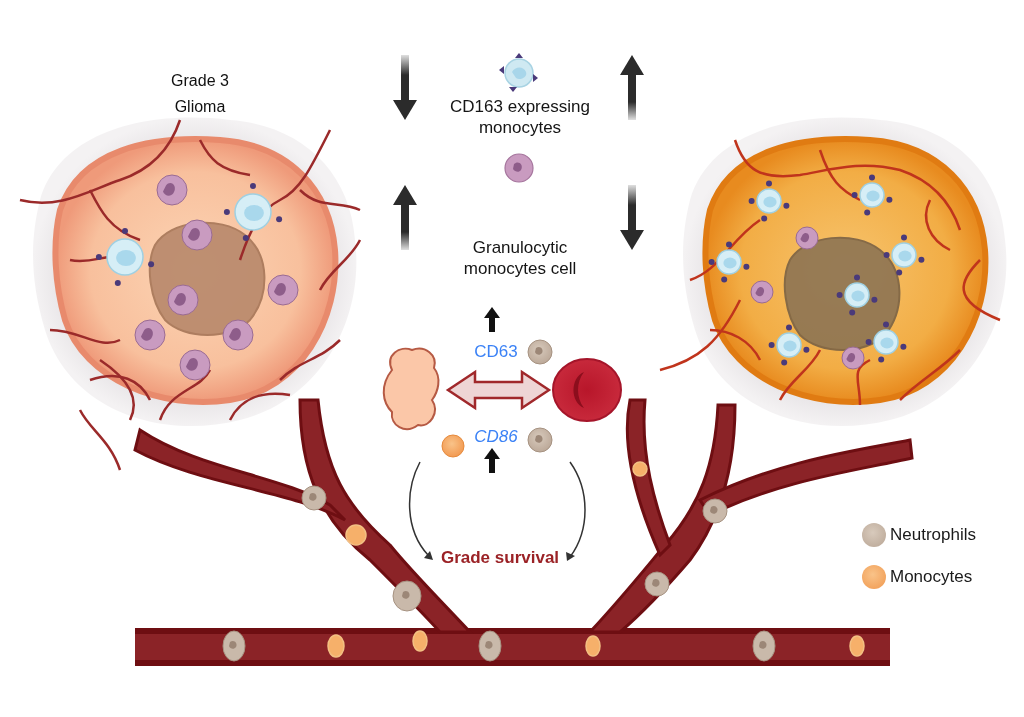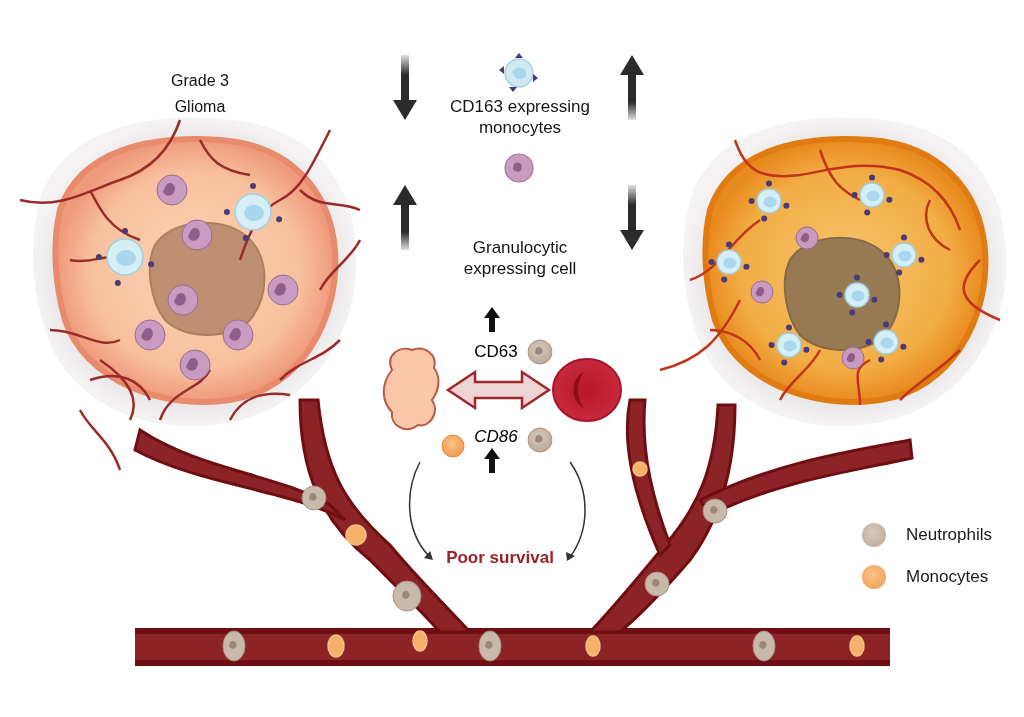--- a/index.html
+++ b/index.html
@@ -1,23 +1,23 @@
 <!DOCTYPE html>
 <html><head>
 <meta charset="utf-8">
 <style>
   html, body { margin: 0; padding: 0; background: #ffffff; }
   body { width: 1024px; height: 717px; position: relative; overflow: hidden; font-family: "Liberation Sans", sans-serif; }
   #scene { position: absolute; left: 0; top: 0; width: 1024px; height: 717px; }
   .lbl { position: absolute; text-align: center; color: #111; }
   .title { font-weight: normal; font-size: 16px; line-height: 26px; }
   .mid { font-size: 17px; line-height: 21px; color: #151515; }
-  .cd { font-size: 17px; color: #000000; }
+  .cd { font-size: 17px; color: #3b82f6; }
   .poor { font-weight: bold; font-size: 17px; color: #9b2226; }
-  .legend-item { position: absolute; display: flex; align-items: center; gap: 20px; font-size: 17px; color: #1a1a1a; }
+  .legend-item { position: absolute; display: flex; align-items: center; gap: 4px; font-size: 17px; color: #1a1a1a; }
   .legend-dot { width: 24px; height: 24px; border-radius: 50%; }
 </style>
 </head>
 <body>
 
 <svg id="scene" viewBox="0 0 1024 717">
   <defs>
     <radialGradient id="haloG" cx="50%" cy="50%" r="50%">
       <stop offset="0%" stop-color="#e6e3e5"></stop>
       <stop offset="85%" stop-color="#e9e6e8"></stop>
@@ -348,26 +348,26 @@
 </div>
 <div class="lbl title" style="left:745px; top:68px; width:210px;">
 </div>
 
 <div class="lbl mid" style="left:420px; top:96px; width:200px;">
   <div>CD163 expressing</div>
   <div>monocytes</div>
 </div>
 <div class="lbl mid" style="left:420px; top:192px; width:200px;margin-top:45px;">
   <div>Granulocytic</div>
-  <div>expressing cell</div>
+  <div>monocytes cell</div>
 </div>
 
 <div class="lbl cd" style="left:466px; top:342px; width:60px;">CD63</div>
 <div class="lbl cd" style="left:466px; top:427px; width:60px;font-style:italic;">CD86</div>
-<div class="lbl poor" style="left:430px; top:548px; width:140px;">Poor survival</div>
+<div class="lbl poor" style="left:430px; top:548px; width:140px;">Grade survival</div>
 
 <div>
   <div class="legend-item" style="left:862px; top:523px;">
     <span class="legend-dot" style="background:radial-gradient(circle at 45% 40%, #d8cabc, #b8a594);"></span>
     <span>Neutrophils</span>
   </div>
   <div class="legend-item" style="left:862px; top:565px;">
     <span class="legend-dot" style="background:radial-gradient(circle at 45% 40%, #f9c389, #f0984e);"></span>
     <span>Monocytes</span>
   </div>

